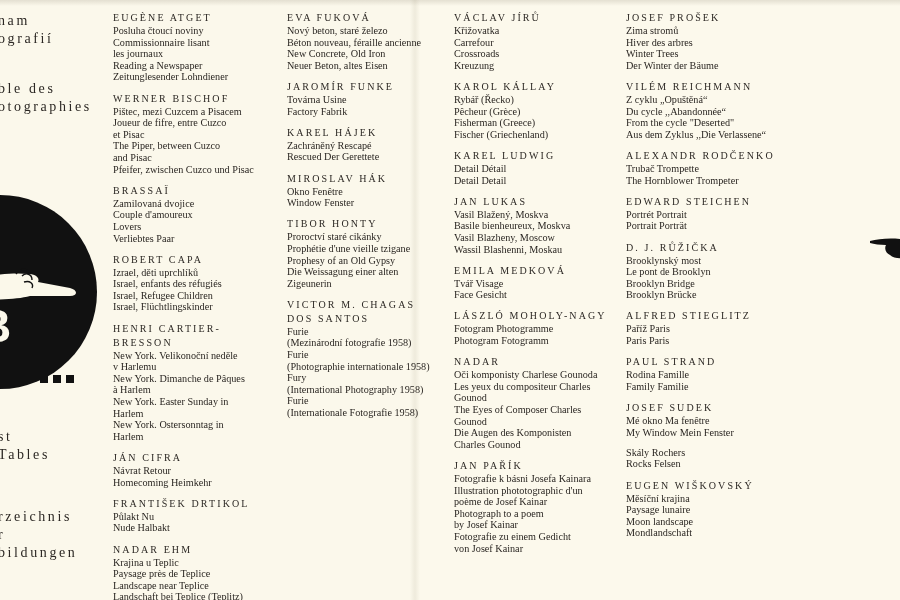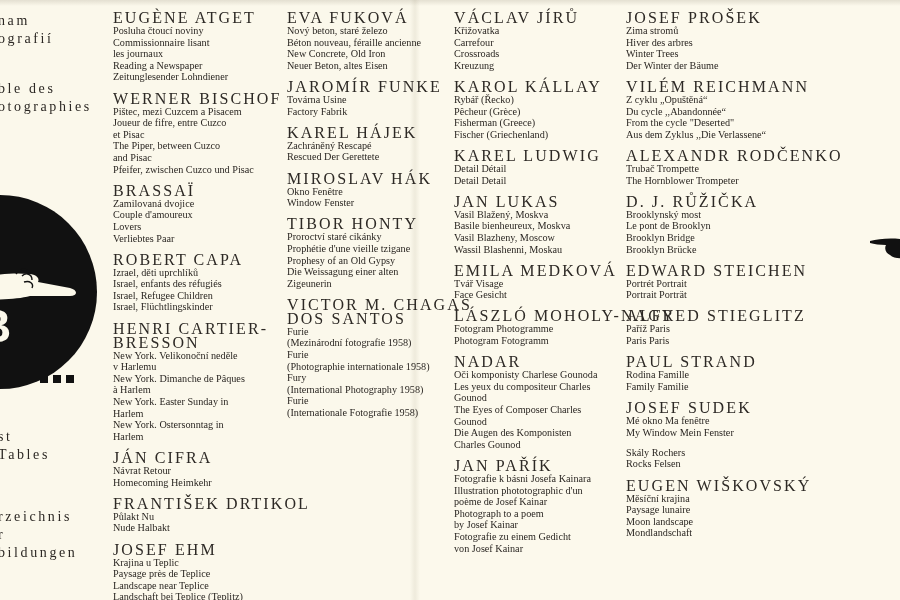--- a/index.html
+++ b/index.html
@@ -27,21 +27,21 @@
   
   .emblem { position:absolute; left:-40px; top:192px; width:140px; height:200px; }
 
   .col { position:absolute; top:11px; font-size:10.2px; line-height:11.6px; }
   .col1 { left:113px; width:172px; }
   .col2 { left:287px; width:150px; }
   .col3 { left:454px; width:170px; }
   .col4 { left:626px; width:180px; }
 
   .entry { margin-bottom:8.6px; }
-  .name { display:block; font-size:16px; letter-spacing:2.1px; line-height:13px; color:#2d2925; margin-bottom:1px; white-space:nowrap; }
+  .name { display:block; font-size:10px; letter-spacing:2.1px; line-height:13px; color:#2d2925; margin-bottom:1px; white-space:nowrap; }
   .line { display:block; white-space:nowrap; color:#2a2622; }
 
   .pointer { position:absolute; left:868px; top:235px; width:40px; height:26px; }
 </style>
 </head>
 <body>
 
 <div class="spread">
   <div class="page-left"></div>
   <div class="page-right"></div>
@@ -125,21 +125,21 @@
       <span class="name">JÁN CIFRA</span>
       <span class="line">Návrat   Retour</span>
       <span class="line">Homecoming   Heimkehr</span>
     </div>
     <div class="entry">
       <span class="name">FRANTIŠEK DRTIKOL</span>
       <span class="line">Půlakt   Nu</span>
       <span class="line">Nude   Halbakt</span>
     </div>
     <div class="entry">
-      <span class="name">JOSEF EHM</span>
+      <span class="name">NADAR EHM</span>
       <span class="line">Krajina u Teplic</span>
       <span class="line">Paysage près de Teplice</span>
       <span class="line">Landscape near Teplice</span>
       <span class="line">Landschaft bei Teplice (Teplitz)</span>
     </div>
   </div>
 
   <div class="col col2">
     <div class="entry">
       <span class="name">EVA FUKOVÁ</span>
@@ -258,32 +258,32 @@
       <span class="line">Du cycle ,,Abandonnée“</span>
       <span class="line">From the cycle "Deserted"</span>
       <span class="line">Aus dem Zyklus ,,Die Verlassene“</span>
     </div>
     <div class="entry">
       <span class="name">ALEXANDR RODČENKO</span>
       <span class="line">Trubač   Trompette</span>
       <span class="line">The Hornblower   Trompeter</span>
     </div>
     <div class="entry">
+      <span class="name">EDWARD STEICHEN</span>
+      <span class="line">Portrét   Portrait</span>
+      <span class="line">Portrait   Porträt</span>
+    </div>
+    <div class="entry">
       <span class="name">D. J. RŮŽIČKA</span>
       <span class="line">Brooklynský most</span>
       <span class="line">Le pont de Brooklyn</span>
       <span class="line">Brooklyn Bridge</span>
       <span class="line">Brooklyn Brücke</span>
     </div>
     <div class="entry">
-      <span class="name">EDWARD STEICHEN</span>
-      <span class="line">Portrét   Portrait</span>
-      <span class="line">Portrait   Porträt</span>
-    </div>
-    <div class="entry">
       <span class="name">ALFRED STIEGLITZ</span>
       <span class="line">Paříž   Paris</span>
       <span class="line">Paris   Paris</span>
     </div>
     <div class="entry">
       <span class="name">PAUL STRAND</span>
       <span class="line">Rodina   Famille</span>
       <span class="line">Family   Familie</span>
     </div>
     <div class="entry">

